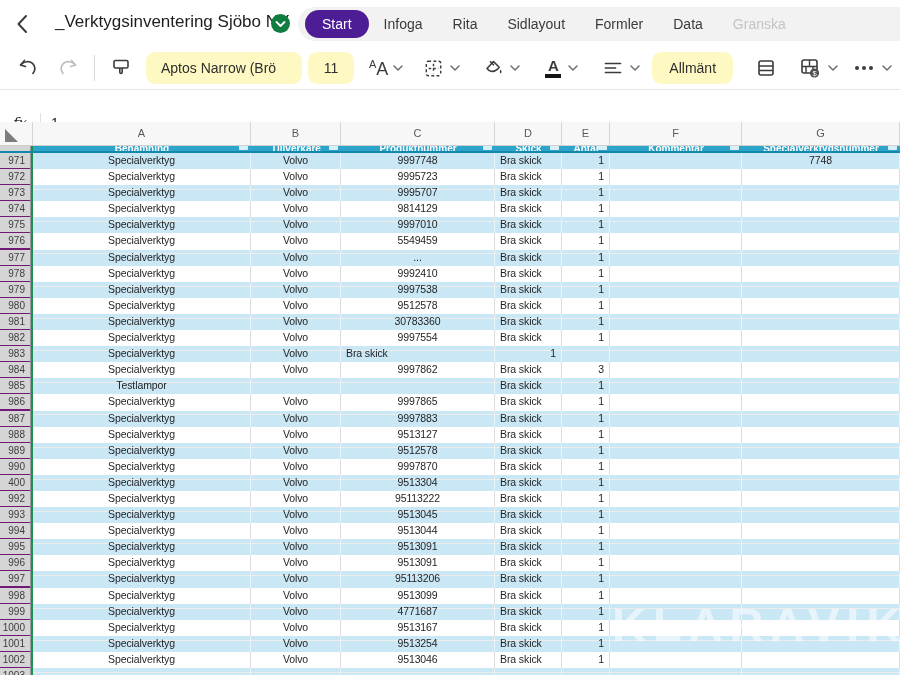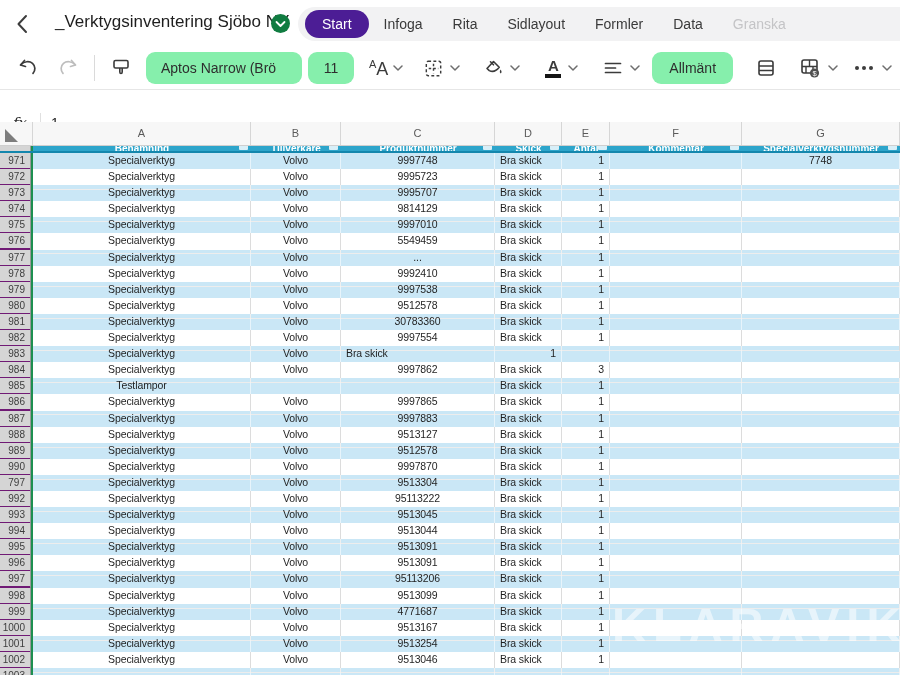--- a/index.html
+++ b/index.html
@@ -17,21 +17,21 @@
     border-radius:17px 0 0 17px; display:flex; align-items:center; padding-left:7px; }
   .tab-pill { background:#4c1d95; color:#fff; font-size:14px; padding:6px 17px; border-radius:15px; }
   .tab { font-size:14px; color:#3a3a3a; padding:0 15px; white-space:nowrap; }
   .tab.faded { color:#c4c4c6; }
 
   
   .toolbar { position:absolute; top:47px; left:0; width:900px; height:43px; background:#fff;
     border-bottom:1px solid #e6e6e6; display:flex; align-items:center; padding-left:16px; }
   .tb-icon { display:flex; align-items:center; justify-content:center; flex:none; }
   .tb-divider { width:1px; height:26px; background:#dadada; flex:none; }
-  .tb-box { background:#86efac; border-radius:9px; height:32px; display:flex; align-items:center;
+  .tb-box { background:#fef9c3; border-radius:9px; height:32px; display:flex; align-items:center;
     font-size:14px; color:#2e2e2e; white-space:nowrap; overflow:hidden; flex:none; }
   .chev { margin-left:5px; flex:none; display:flex; }
   .group { display:flex; align-items:center; flex:none; }
   .fontsize-icon { font-weight:500; color:#3b3b3b; line-height:1; }
   .fontsize-icon .small-a { font-size:11px; vertical-align:7px; }
   .fontsize-icon .big-a { font-size:18px; }
   .fontcolor-icon { display:flex; flex-direction:column; align-items:center; width:20px; }
   .fontcolor-icon .a { font-size:15px; font-weight:600; color:#3b3b3b; line-height:15px; }
   .fontcolor-icon .bar { width:16px; height:4px; background:#151515; margin-top:1px; }
   .ellipsis-dots { display:flex; gap:3px; }
@@ -491,21 +491,21 @@
         <div class="grn"></div>
         <div class="c al-c">Specialverktyg</div>
         <div class="c al-c">Volvo</div>
         <div class="c al-c">9997870</div>
         <div class="c al-l">Bra skick</div>
         <div class="c al-r">1</div>
         <div class="c al-c"></div>
         <div class="c al-c"></div>
       </div>
       <div class="grid-row row blue">
-        <div class="gut">797</div>
+        <div class="gut">400</div>
         <div class="grn"></div>
         <div class="c al-c">Specialverktyg</div>
         <div class="c al-c">Volvo</div>
         <div class="c al-c">9513304</div>
         <div class="c al-l">Bra skick</div>
         <div class="c al-r">1</div>
         <div class="c al-c"></div>
         <div class="c al-c"></div>
       </div>
       <div class="grid-row row white">

